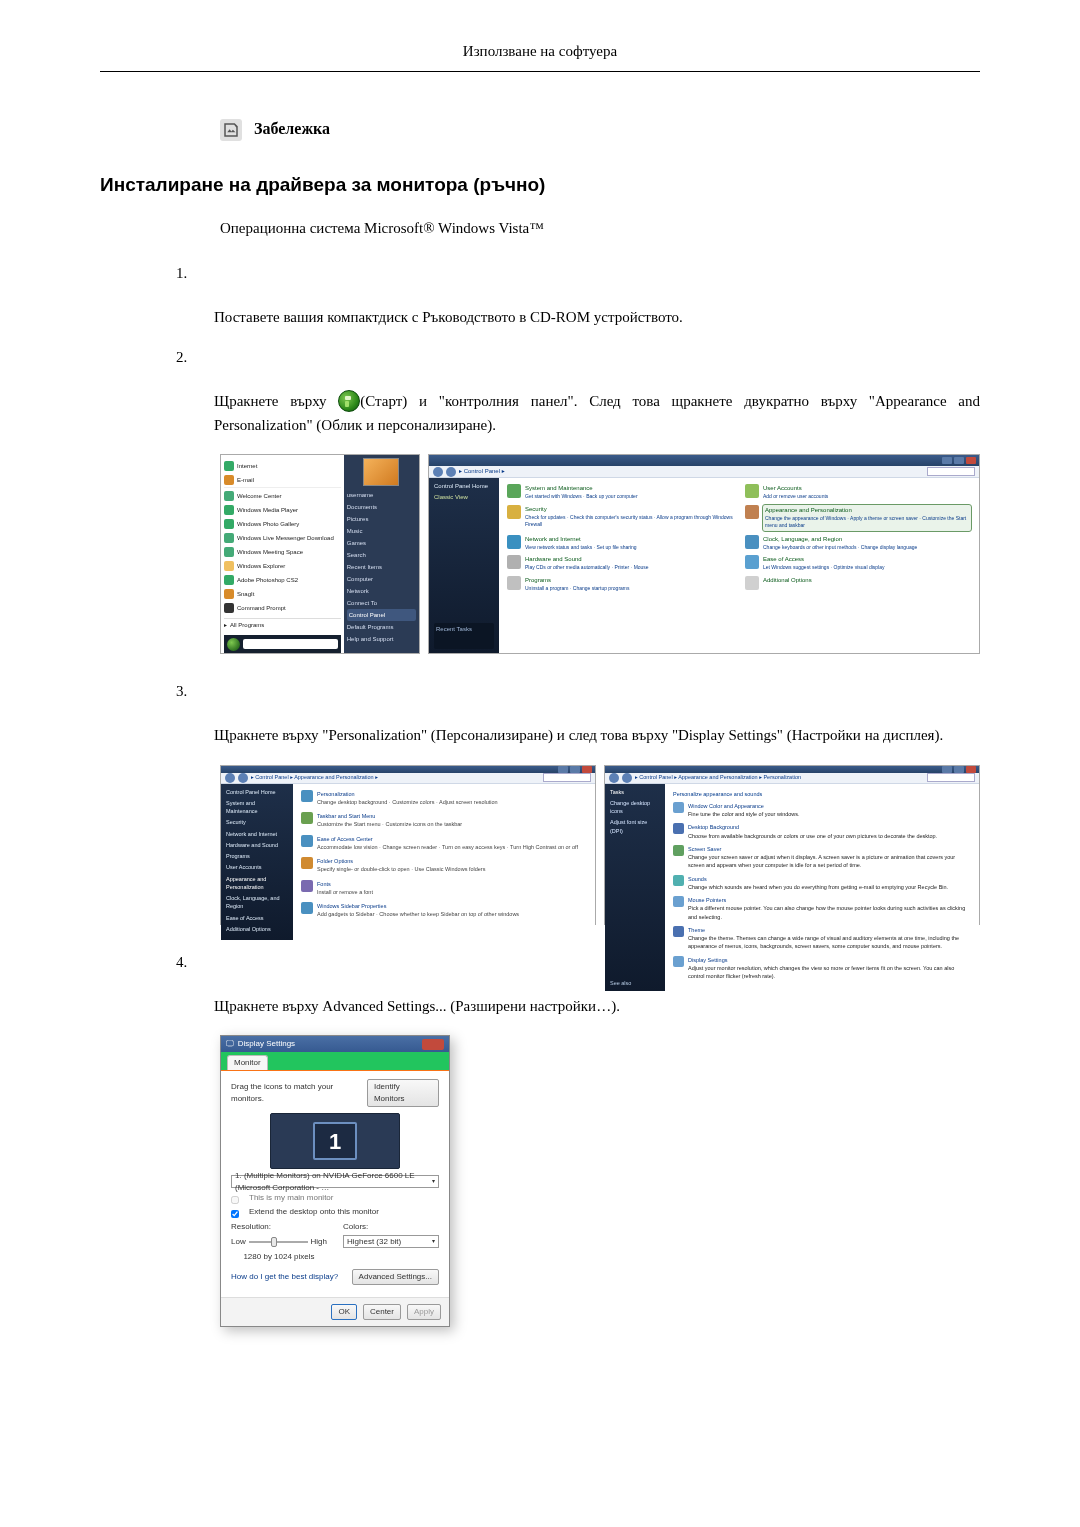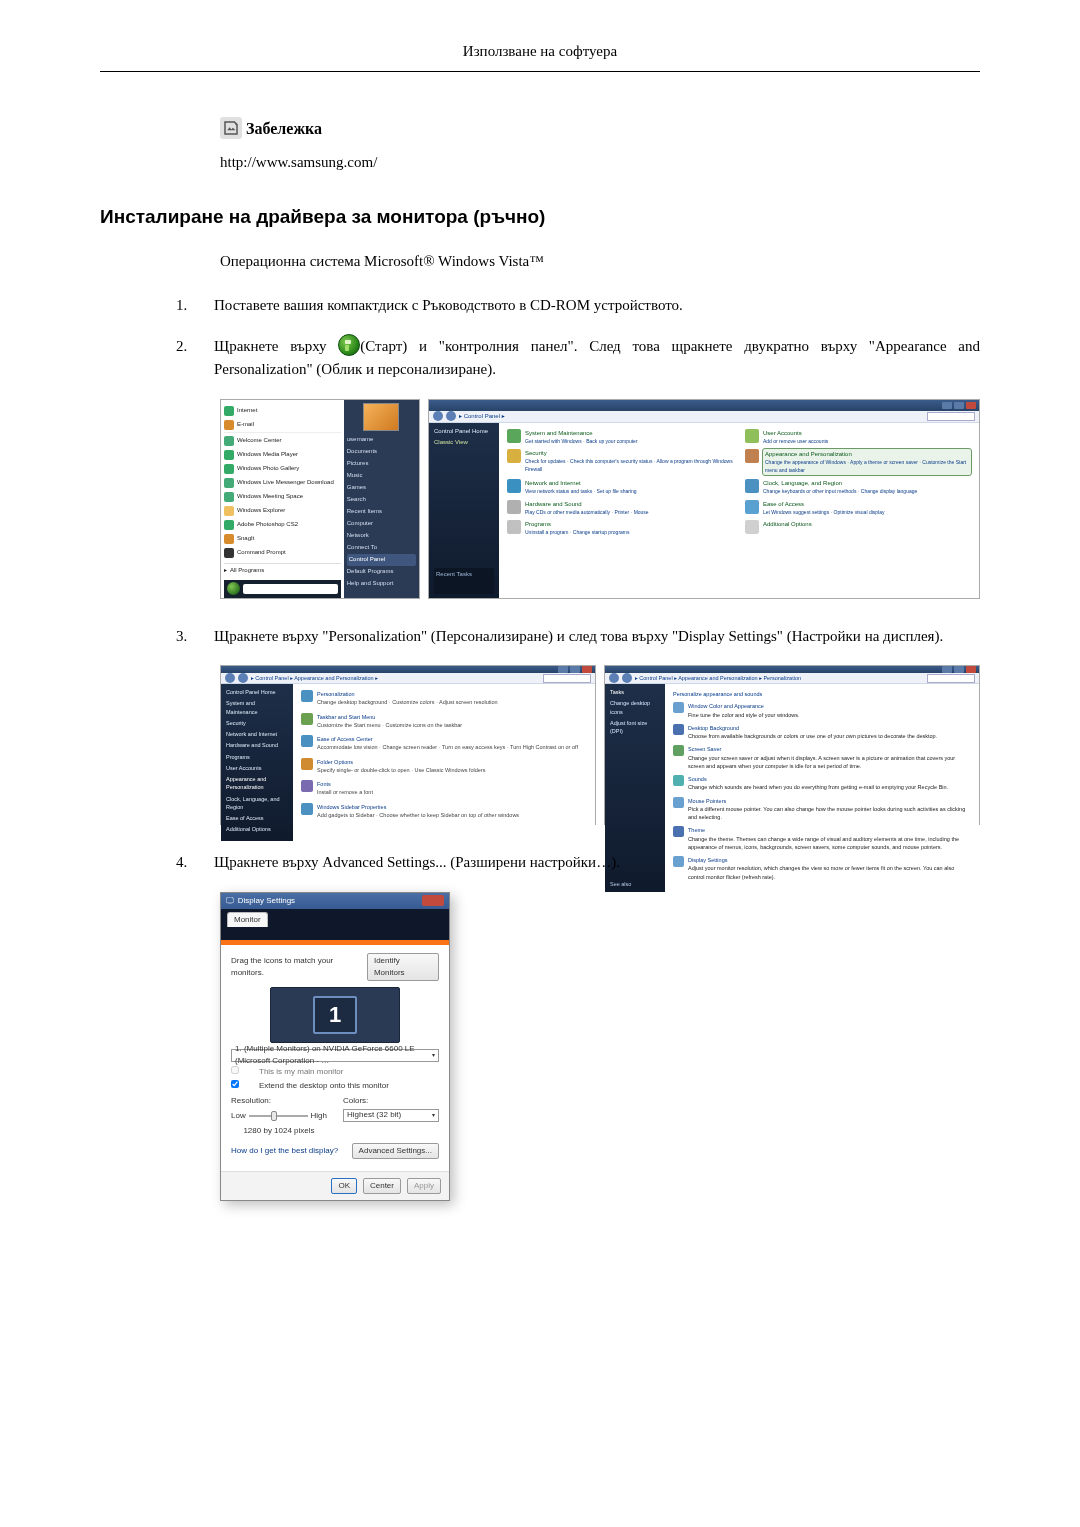--- a/index.html
+++ b/index.html
@@ -23,23 +23,23 @@
       padding-bottom: 8px;
       border-bottom: 1px solid #000;
       margin-bottom: 45px;
     }
     .note-block {
       margin-left: 120px;
       margin-bottom: 30px;
     }
     .note-header {
       display: flex;
-      align-items: flex-start;
-      gap: 4px;
-      margin-bottom: 10px;
+      align-items: flex-end;
+      gap: 12px;
+      margin-bottom: 18px;
     }
     .note-icon {
       width: 22px;
       height: 22px;
       display: inline-flex;
       align-items: center;
       justify-content: center;
       background: #e0e0e0;
       border-radius: 3px;
     }
@@ -71,20 +71,21 @@
       margin-left: 76px;
       margin-bottom: 18px;
     }
     .step-num {
       min-width: 18px;
       font-size: 15px;
     }
     .step-text {
       flex: 1;
       text-align: justify;
+      margin-top: 44px;
     }
     .start-icon {
       display: inline-block;
       width: 22px;
       height: 22px;
       vertical-align: middle;
       position: relative;
       top: -2px;
       background: radial-gradient(circle at 35% 35%, #7ec850 0%, #2d8a1a 60%, #0b4b0b 100%);
       border-radius: 50%;
@@ -265,44 +266,44 @@
       background:linear-gradient(#4a6fa5,#365a91);
       display:flex;align-items:center;
       padding:0 5px;
       color:#fff;
       font-size:8px;
       gap:4px;
     }
     .dlg-title .spacer{flex:1;}
     .dlg-close{width:22px;height:11px;background:#c24a3c;border-radius:2px;}
     .dlg-tab{
-      background:#0f172a;
-      border-bottom:5px solid #f97316;
-      padding:3px 6px 13px;
+      background:#22c55e;
+      border-bottom:1px solid #f97316;
+      padding:3px 6px 0;
     }
     .dlg-tab span{display:inline-block;border:1px solid #bbb;border-bottom:none;padding:1px 6px;background:#f7f7f7;border-radius:3px 3px 0 0;}
     .dlg-body{
       background:#fff;padding:8px 10px 6px;
       border-bottom:1px solid #ddd;
     }
     .dlg-row{display:flex;justify-content:space-between;align-items:center;margin-bottom:6px;}
     .dlg-btn{border:1px solid #9a9a9a;background:linear-gradient(#f8f8f8,#e4e4e4);padding:1px 6px;border-radius:2px;cursor:pointer;}
     .mon-area{
       width:130px;height:56px;margin:0 auto 6px;
       background:#2a3a55;border:1px solid #1a2638;border-radius:2px;
       display:flex;align-items:center;justify-content:center;
     }
     .mon-box{
       width:44px;height:38px;background:#1c2a42;border:2px solid #6c8fc0;border-radius:2px;
       display:flex;align-items:center;justify-content:center;
       color:#fff;font-size:22px;font-weight:bold;font-family:Arial,sans-serif;
     }
     .dlg-select{border:1px solid #999;height:13px;background:#fff;padding:0 3px;display:flex;align-items:center;justify-content:space-between;}
     .dlg-select .arrow{font-size:6px;}
-    .dlg-chk{display:flex;align-items:flex-start;gap:20px;margin-bottom:2px;color:#777;}
+    .dlg-chk{display:flex;align-items:flex-end;gap:10px;margin-bottom:2px;color:#777;}
     .dlg-chk input{width:8px;height:8px;}
     .dlg-chk.on{color:#333;}
     .dlg-cols{display:flex;gap:16px;margin-top:3px;}
     .dlg-col{flex:1;}
     .dlg-col .lab{margin-bottom:2px;}
     .slider{height:14px;display:flex;align-items:center;gap:3px;}
     .track{flex:1;height:2px;background:#aaa;position:relative;}
     .thumb{position:absolute;left:38%;top:-4px;width:6px;height:10px;background:#e8e8e8;border:1px solid #888;border-radius:2px;}
     .dlg-res{text-align:center;margin-top:2px;}
     .dlg-link{color:#0a3c8a;}
@@ -318,21 +319,20 @@
 <div class="note-block">
   <div class="note-header">
     <span class="note-icon">
       <svg viewBox="0 0 24 24">
           <path fill="#555" d="M3 3h14l4 4v14H3V3zm2 2v14h14V8.8L16.2 5H5zm2 10l3.2-4 2.3 3 2-2.5L18 15H7z"></path>
         </svg>
     </span>
     <span class="note-title">Забележка</span>
   </div>
   <div class="note-body">
-    <p><a style="color:#000;text-decoration:none;">http://www.samsung.com/</a></p>
   </div>
 </div>
 
 <div class="section-heading">Инсталиране на драйвера за монитора (ръчно)</div>
 
 <div class="intro-line">Операционна система Microsoft® Windows Vista™</div>
 
 <div class="step">
   <div class="step-num">1.</div>
   <div class="step-text">Поставете вашия компактдиск с Ръководството в CD-ROM устройството.</div>

